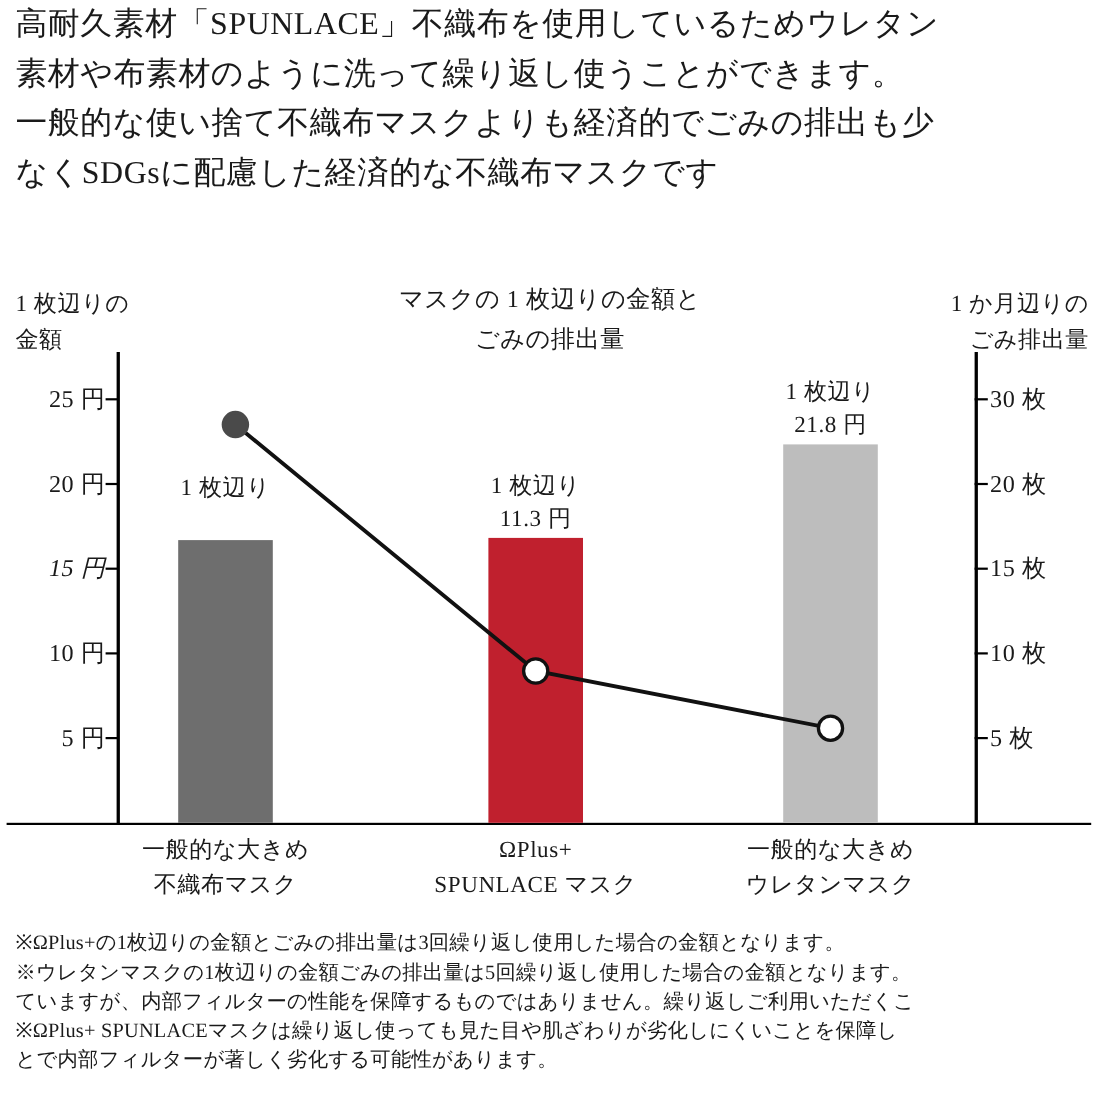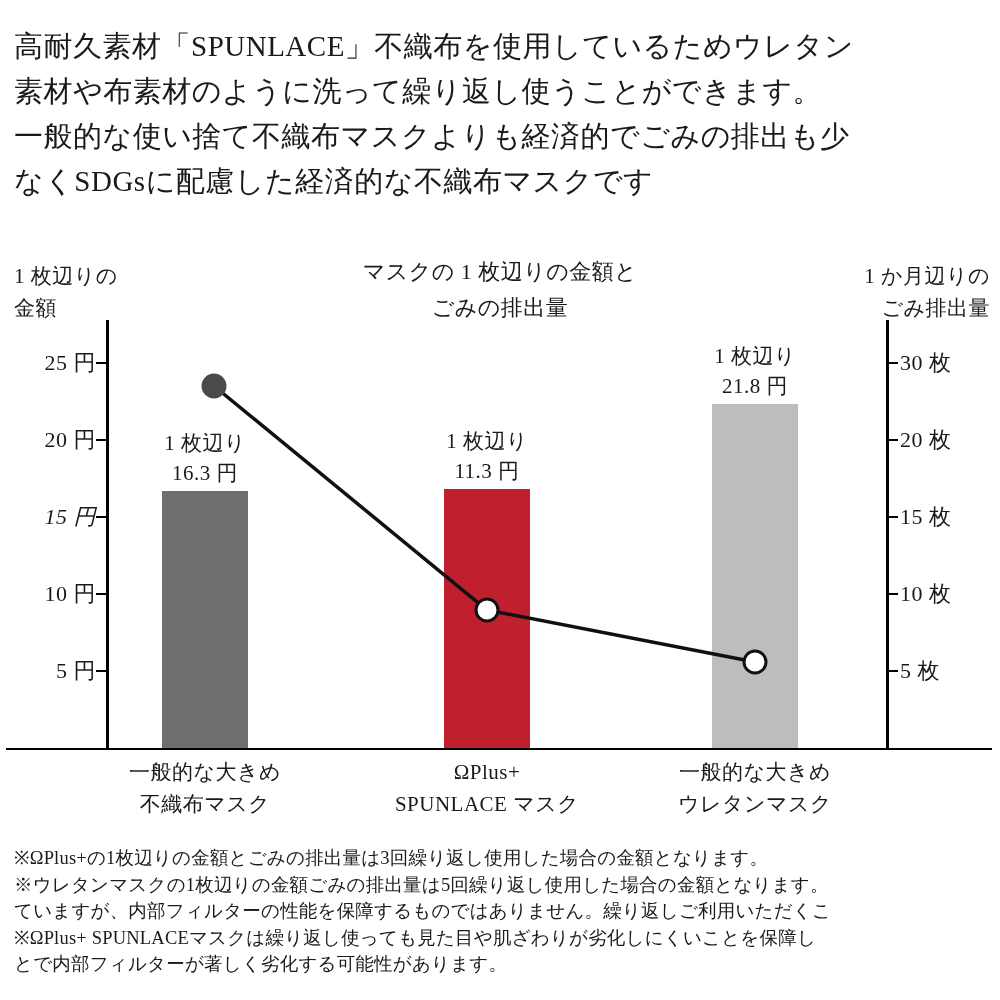--- a/index.html
+++ b/index.html
@@ -13,21 +13,21 @@
     font-family: "Liberation Serif", "DejaVu Serif", serif;
     color: #1a1a1a;
     position: relative;
     overflow: hidden;
   }
 
   
   .intro {
     position: absolute;
     left: 14px;
-    top: 24px;
+    top: 0;
     width: 972px;
   }
   .intro-line {
     font-size: 29px;
     line-height: 45px;
     letter-spacing: 0.5px;
     white-space: nowrap;
   }
 
   
@@ -235,21 +235,20 @@
   <div class="tick-right-mark" style="top:431px;"></div>
 
   <div class="bars-layer">
     <div class="bar" style="left:162px; width:86px; height:257px; background:#6e6e6e;"></div>
     <div class="bar" style="left:444px; width:86px; height:259px; background:#c0202e;"></div>
     <div class="bar" style="left:712px; width:86px; height:344px; background:#bdbdbd;"></div>
   </div>
 
   <div class="bar-value" style="left:105px; top:188px;">
     <div>1 枚辺り</div>
-    <div>16.3 円</div>
   </div>
   <div class="bar-value" style="left:387px; top:186px;">
     <div>1 枚辺り</div>
     <div>11.3 円</div>
   </div>
   <div class="bar-value" style="left:655px; top:101px;">
     <div>1 枚辺り</div>
     <div>21.8 円</div>
   </div>
 

